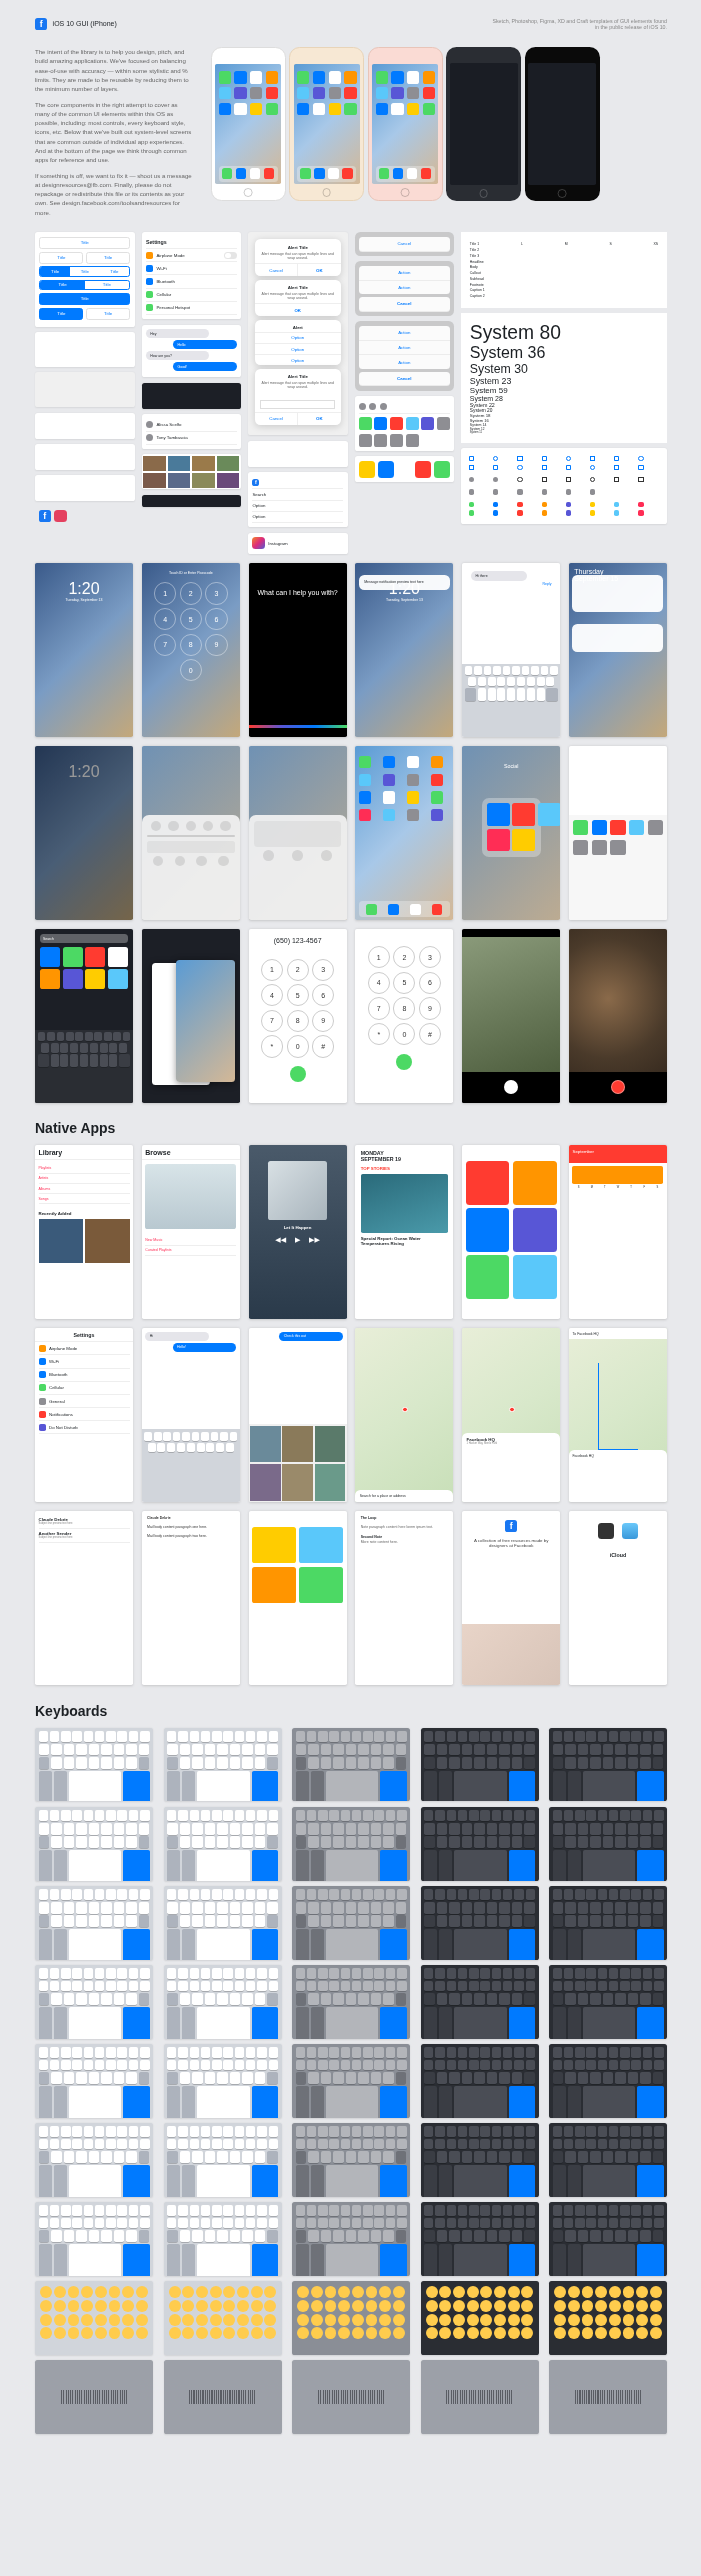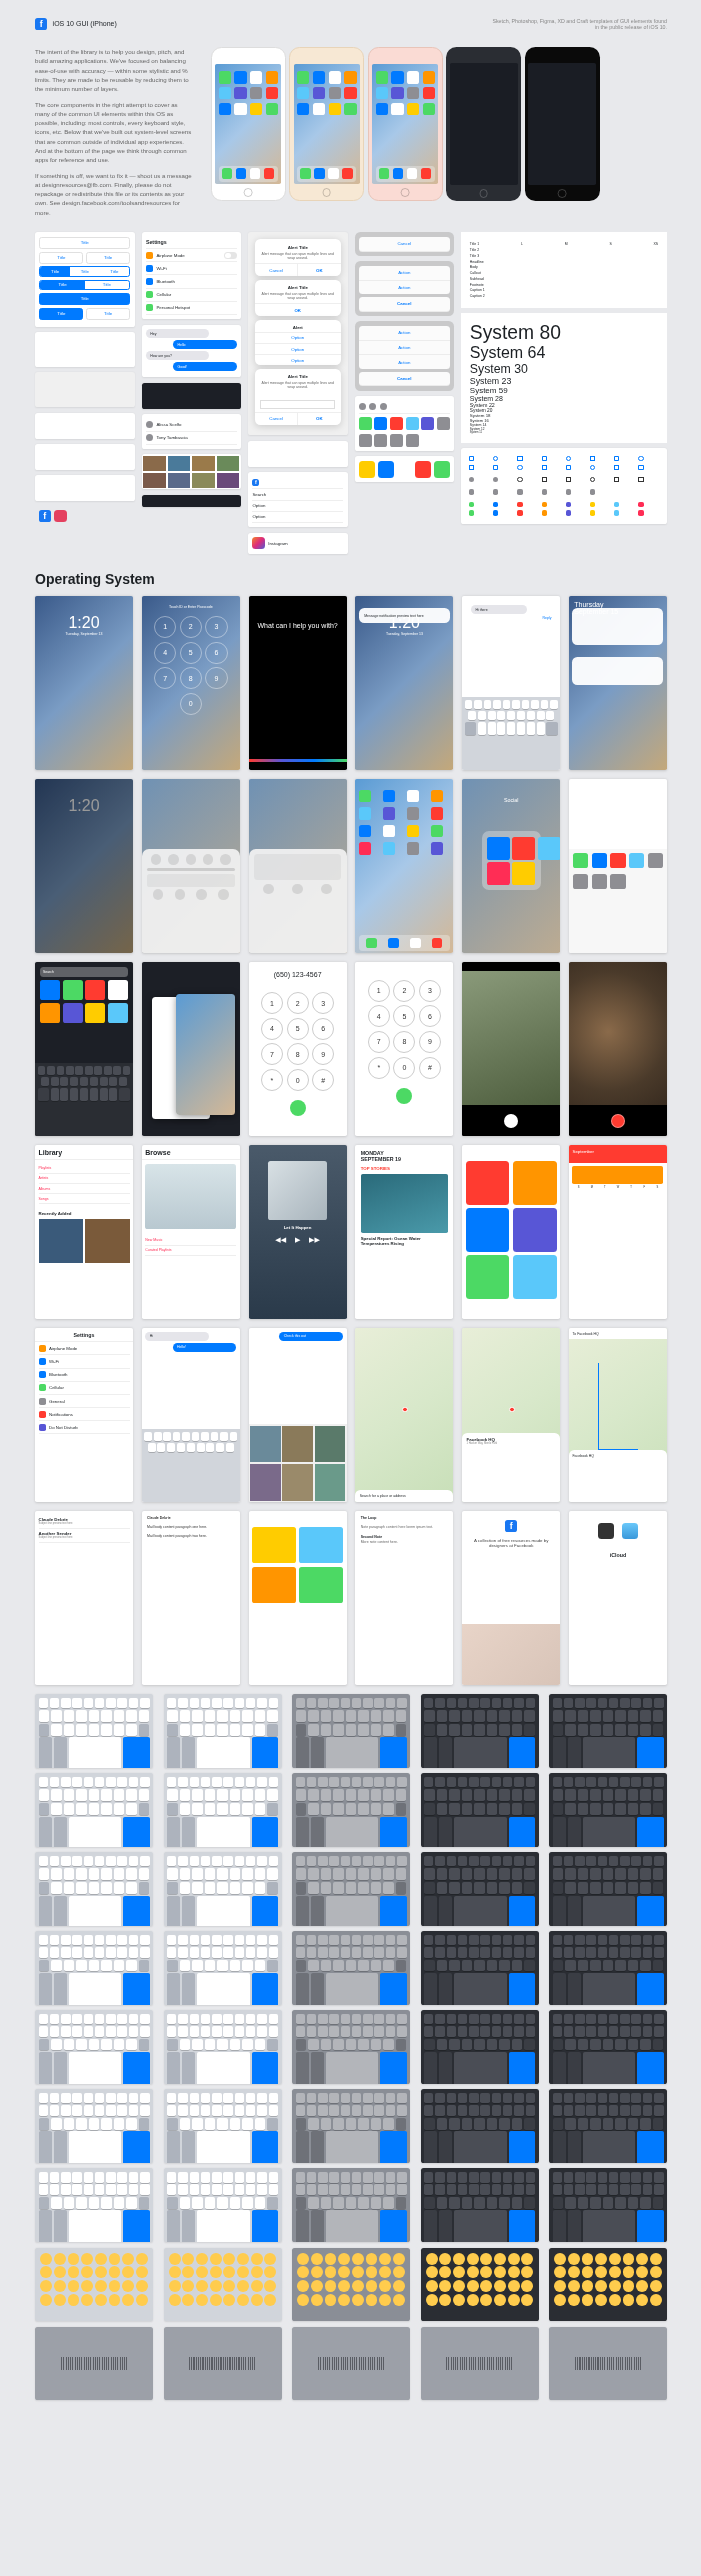--- a/index.html
+++ b/index.html
@@ -463,21 +463,21 @@
           </div>
       <div class="typo-row">
             <span>Caption 1</span>
           </div>
       <div class="typo-row">
             <span>Caption 2</span>
           </div>
     </div>
     <div class="typo-box">
       <div style="font-size:19.3px;font-weight:300">System 80</div>
-      <div style="font-size:16px;font-weight:300">System 64</div>
+      <div style="font-size:16px;font-weight:300">System 36</div>
       <div style="font-size:12.3px">System 30</div>
       <div style="font-size:8.8px">System 23</div>
       <div style="font-size:8px">System 59</div>
       <div style="font-size:7px">System 28</div>
       <div style="font-size:5.3px">System 22</div>
       <div style="font-size:4.8px">System 20</div>
       <div style="font-size:4.4px">System 18</div>
       <div style="font-size:4px">System 16</div>
       <div style="font-size:3.5px">System 14</div>
       <div style="font-size:3.1px">System 12</div>
@@ -535,21 +535,20 @@
             <i class="c-or" style="border-radius:1.8px"></i>
             <i class="c-pu" style="border-radius:1.8px"></i>
             <i class="c-yl" style="border-radius:1.8px"></i>
             <i class="c-te" style="border-radius:1.8px"></i>
             <i class="c-pk" style="border-radius:1.8px"></i>
       </div>
     </div>
   </div>
 </div>
 
-<h1>Operating System</h1>
 <div class="screens-grid">
   <div class="screen screen-lock">
     <div class="time-big">1:20</div>
     <div class="date-sm">Tuesday, September 13</div>
   </div>
   <div class="screen screen-lock">
     <div class="date-sm" style="padding-top:8.8px">Touch ID or Enter Passcode</div>
     <div class="keypad">
           <div class="key-circ">1</div>
           <div class="key-circ">2</div>
@@ -813,20 +812,21 @@
           <div class="shutter"></div>
         </div>
   </div>
   <div class="screen photo-dog">
     <div class="camera-ui">
           <div class="shutter red"></div>
         </div>
   </div>
 </div>
 
+<h1>Native Apps</h1>
 <div class="screens-grid">
   <div class="screen screen-white">
     <div class="app-hdr">
           <div class="app-title">Library</div>
         </div>
     <div style="padding:3.5px;font-size:3.5px;color:#ff2d55">
       <div style="padding:2.6px 0;border-bottom:0.9px solid #eee">Playlists</div>
       <div style="padding:2.6px 0;border-bottom:0.9px solid #eee">Artists</div>
       <div style="padding:2.6px 0;border-bottom:0.9px solid #eee">Albums</div>
       <div style="padding:2.6px 0;border-bottom:0.9px solid #eee">Songs</div>
@@ -1035,20 +1035,21 @@
   </div>
   <div class="screen screen-white">
     <div style="display:flex;justify-content:center;gap:8.8px;padding:12.3px">
       <div style="width:16px;height:16px;background:#333;border-radius:3.5px"></div>
       <div style="width:16px;height:16px;background:linear-gradient(180deg,#6ac8fa,#3a98da);border-radius:3.5px"></div>
     </div>
     <div style="text-align:center;font-size:5.3px;font-weight:600">iCloud</div>
   </div>
 </div>
 
+<h1>Keyboards</h1>
 <div class="kb-grid">
 <div class="kb-stack">
         <div class="kb-panel kb-light">
           <div class="kbp-row">
             <span class="kbp-key"></span>
             <span class="kbp-key"></span>
             <span class="kbp-key"></span>
             <span class="kbp-key"></span>
             <span class="kbp-key"></span>
             <span class="kbp-key"></span>

